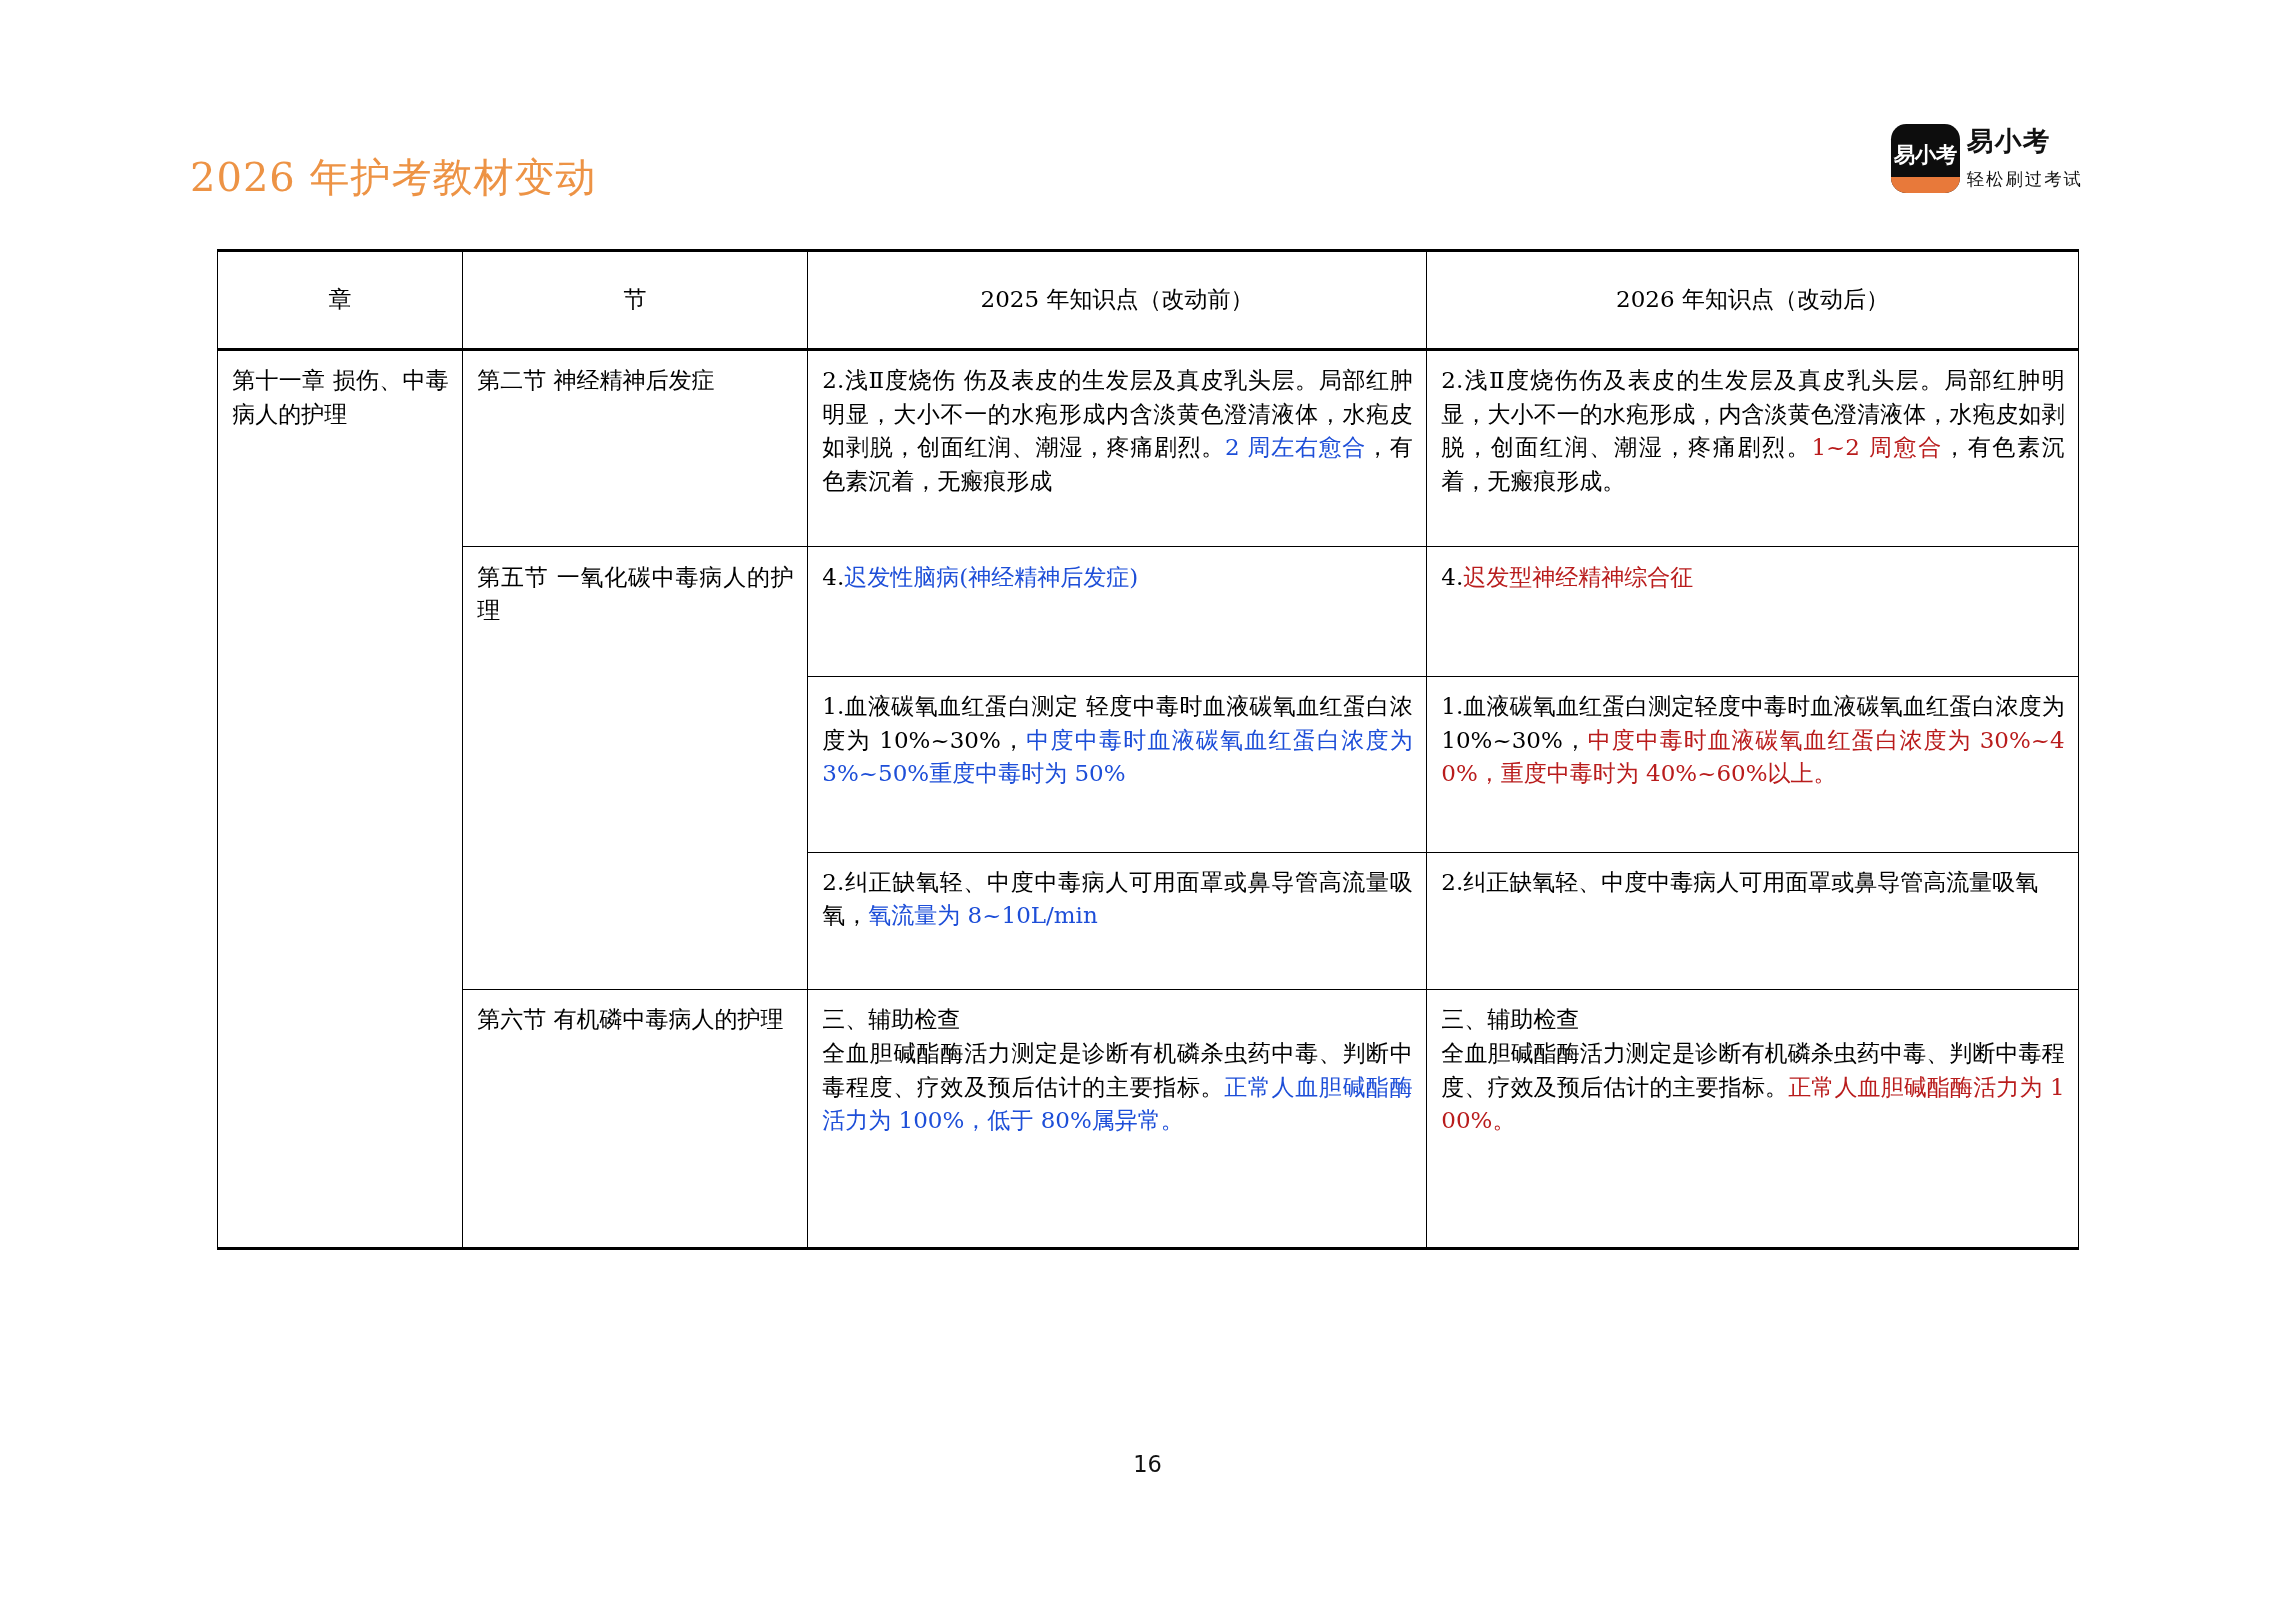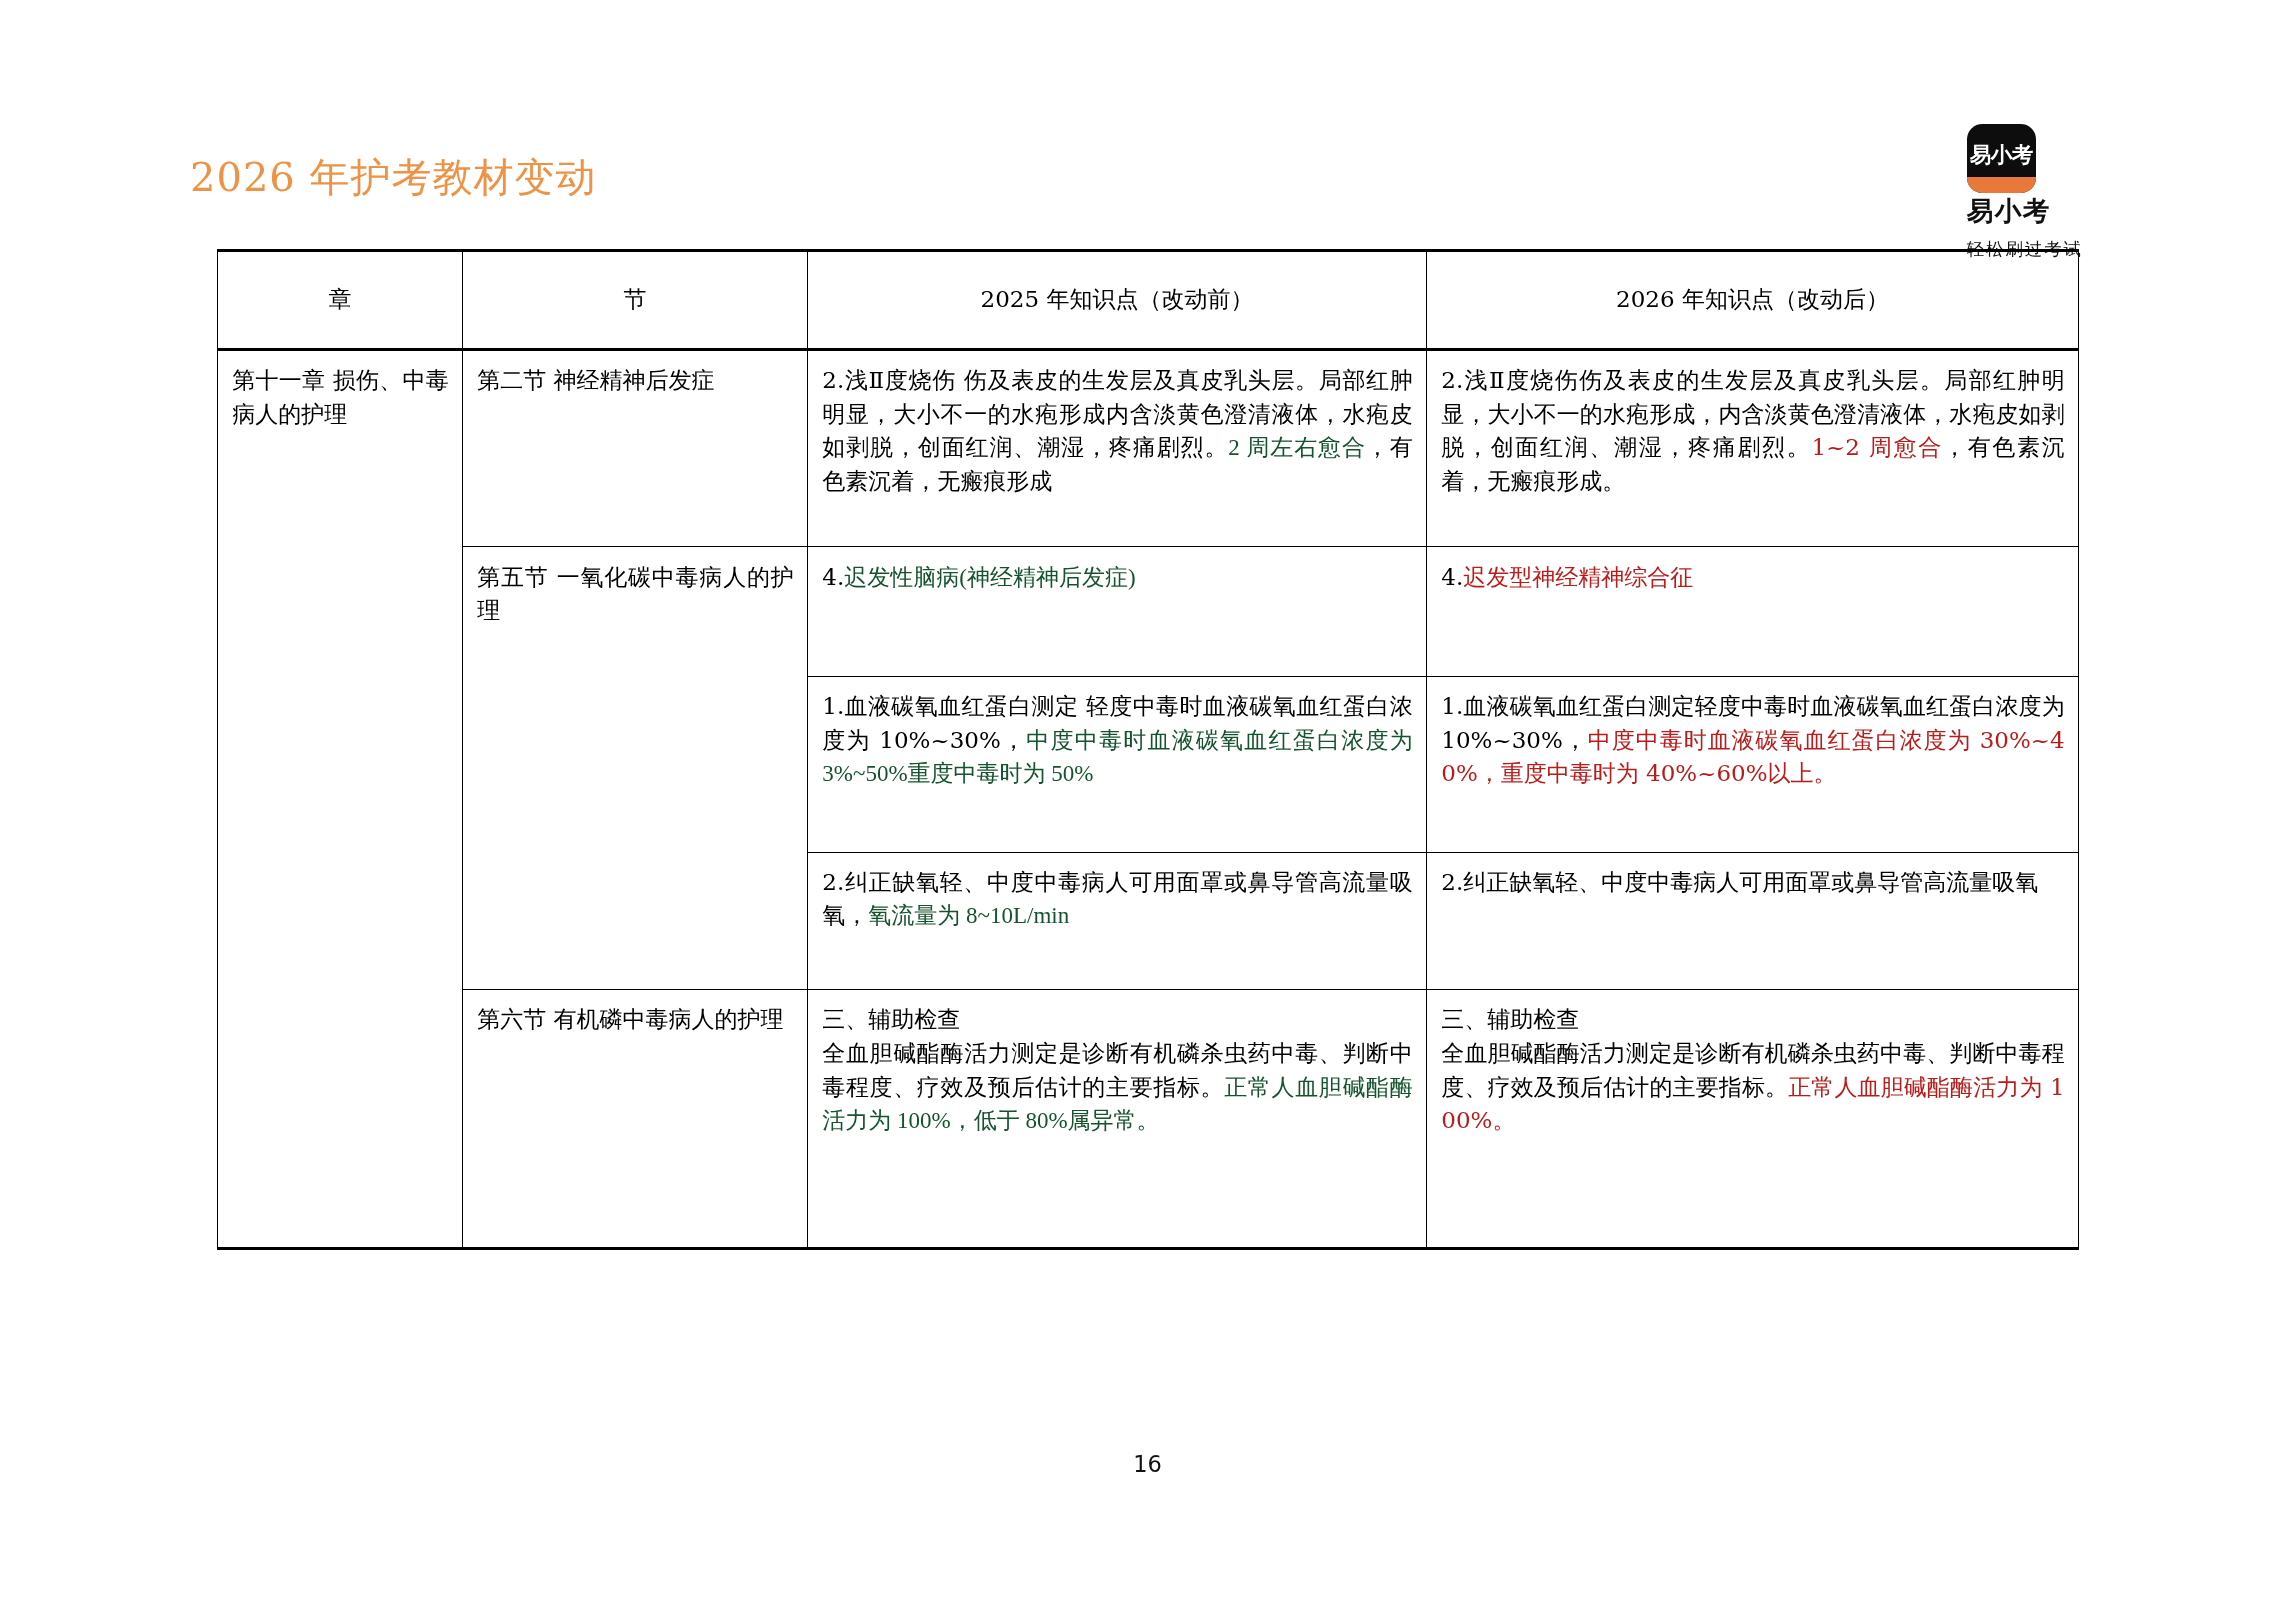--- a/index.html
+++ b/index.html
@@ -35,22 +35,21 @@
     white-space: nowrap;
     font-family: "DejaVu Serif", "Liberation Serif", serif;
   }
 
   .brand {
     position: absolute;
     right: 212px;
     top: 124px;
     display: flex;
     align-items: flex-start;
-    gap: 1px;
-    flex-direction: column;
+    gap: 7px;
   }
   .brand-mark {
     width: 69px;
     height: 69px;
     border-radius: 15.3px;
     background: #0d0d0d;
     position: relative;
     overflow: hidden;
     display: flex;
     align-items: center;
@@ -147,21 +146,21 @@
   }
   td.chapter-cell {
     vertical-align: middle;
     padding-left: 21.5px;
     padding-right: 10.2px;
     text-align: left;
   }
   td.section-cell {
     padding-left: 16.4px;
   }
-  .old { color: #14532d; font-family: Liberation Serif, serif; }
+  .old { color: #1d4ed8; }
   .new { color: #b91c1c; }
 
   .row-tall-1 td  { height: 169px; }
   .row-tall-2 td  { height: 102px; }
   .row-tall-3 td  { height: 148px; }
   .row-tall-4 td  { height: 110px; }
   .row-tall-5 td  { height: 230px; }
 
   
   .page-number {

